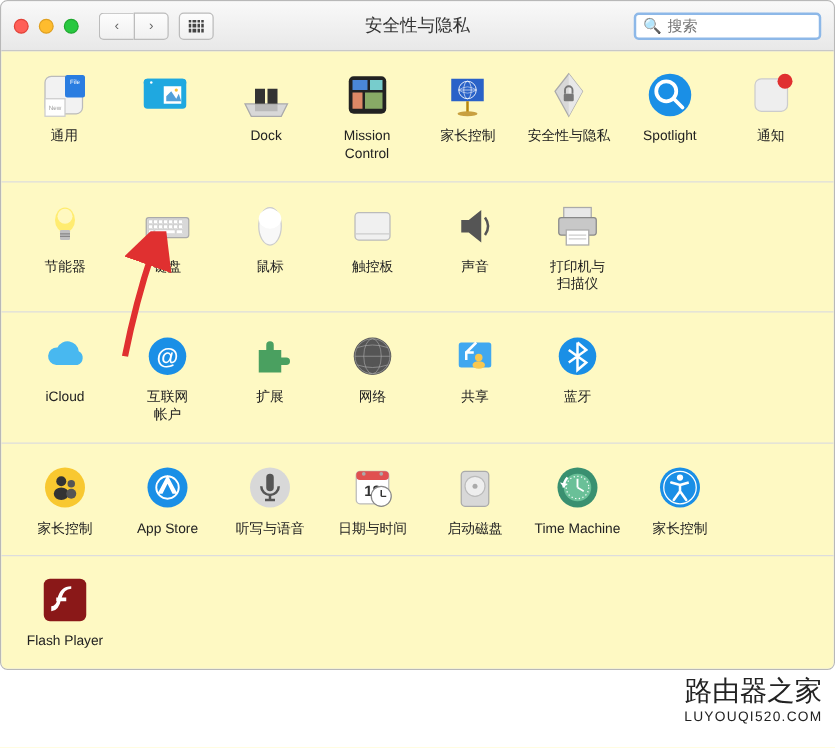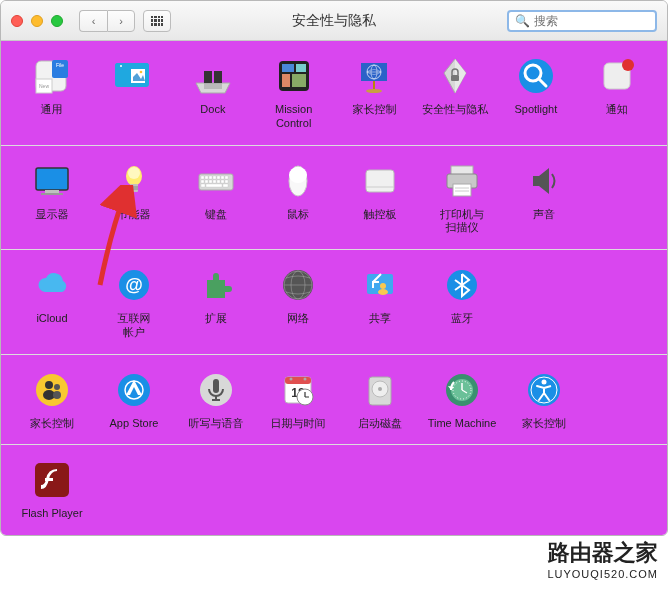--- a/index.html
+++ b/index.html
@@ -15,29 +15,29 @@
 .nb{width:28px;height:22px;background:linear-gradient(#fdfdfd,#f0f0f0);border:1px solid #bcbcbc;display:flex;align-items:center;justify-content:center;font-size:11px;color:#666}
 .nb:first-child{border-radius:4px 0 0 4px;border-right:none}
 .nb:nth-child(2){border-radius:0 4px 4px 0}
 .nb.grid{border-radius:4px;margin-left:8px}
 .grid-icon{width:12px;height:10px;display:grid;grid-template-columns:repeat(4,1fr);grid-template-rows:repeat(3,1fr);gap:1px}
 .grid-icon span{background:#444}
 .wtitle{position:absolute;left:50%;transform:translateX(-50%);font-size:14px;color:#333}
 .search{position:absolute;right:10px;width:150px;height:22px;background:#fff;border:2px solid #8db8e8;border-radius:4px;display:flex;align-items:center;padding:0 6px}
 .search .mag{color:#888;font-size:12px;margin-right:4px}
 .search input{border:none;outline:none;flex:1;font-size:12px;color:#888;background:transparent}
-.panel{background:#d946ef}
+.panel{background:#fef9c3}
 .row{display:flex;padding:14px 10px;border-bottom:1px solid #ddd}
 .row:last-child{border-bottom:none}
 .cell{width:82px;display:flex;flex-direction:column;align-items:center;cursor:pointer}
 .ic{width:42px;height:42px;display:flex;align-items:center;justify-content:center;position:relative}
 .lbl{font-size:11px;color:#222;text-align:center;margin-top:6px;line-height:1.25;white-space:pre-line}
 .arrow{position:absolute;left:90px;top:185px;pointer-events:none;z-index:5}
 .watermark{position:absolute;right:10px;bottom:18px;text-align:center;color:#222;font-family:"SimSun",serif}
-.watermark .t{font-size:22px;font-weight:bold}
+.watermark .t{font-size:22px;font-weight:normal}
 .watermark .u{font-size:11px;letter-spacing:1px}
 
 svg{display:block}
 </style>
 </head>
 <body>
 
 <div class="window">
   <div class="titlebar">
     <div class="traffic">
@@ -165,31 +165,20 @@
             <svg width="42" height="42">
               <rect x="8" y="8" width="26" height="26" rx="5" fill="#eee" stroke="#ccc"></rect>
               <circle cx="32" cy="10" r="6" fill="#e03030"></circle>
             </svg>
           </div>
           <div class="lbl">通知</div>
         </div>
     </div>
 
     <div class="row">
-      <div class="cell">
-          <div class="ic">
-            <svg width="42" height="42">
-              <rect x="5" y="8" width="32" height="22" rx="2" fill="#1a8fe6"></rect>
-              <rect x="5" y="8" width="32" height="22" rx="2" fill="none" stroke="#333" stroke-width="1.5"></rect>
-              <rect x="14" y="30" width="14" height="3" fill="#c0c0c0"></rect>
-              <rect x="10" y="33" width="22" height="2" fill="#999"></rect>
-            </svg>
-          </div>
-          <div class="lbl">显示器</div>
-        </div>
       <div class="cell">
           <div class="ic">
             <svg width="42" height="42">
               <ellipse cx="21" cy="16" rx="8" ry="10" fill="#ffec70"></ellipse>
               <ellipse cx="21" cy="13" rx="6" ry="6" fill="#fff8c0"></ellipse>
               <rect x="17" y="24" width="8" height="8" rx="1" fill="#c0c0c0"></rect>
               <line x1="17" y1="27" x2="25" y2="27" stroke="#888"></line>
               <line x1="17" y1="29" x2="25" y2="29" stroke="#888"></line>
             </svg>
           </div>
@@ -236,38 +225,38 @@
             <svg width="42" height="42">
               <rect x="7" y="10" width="28" height="22" rx="3" fill="#f0f0f0" stroke="#bbb"></rect>
               <line x1="7" y1="27" x2="35" y2="27" stroke="#ccc"></line>
             </svg>
           </div>
           <div class="lbl">触控板</div>
         </div>
       <div class="cell">
           <div class="ic">
             <svg width="42" height="42">
+              <path d="M10 16 L16 16 L26 8 L26 34 L16 26 L10 26 Z" fill="#555"></path>
+              <path d="M29 14 Q34 21 29 28" fill="none" stroke="#555" stroke-width="2"></path>
+            </svg>
+          </div>
+          <div class="lbl">声音</div>
+        </div>
+      <div class="cell">
+          <div class="ic">
+            <svg width="42" height="42">
               <rect x="10" y="6" width="22" height="10" fill="#e8e8e8" stroke="#aaa"></rect>
               <rect x="6" y="14" width="30" height="14" rx="2" fill="#c8c8c8" stroke="#888"></rect>
               <rect x="12" y="24" width="18" height="12" fill="#fff" stroke="#aaa"></rect>
               <line x1="14" y1="28" x2="28" y2="28" stroke="#ccc"></line>
               <line x1="14" y1="31" x2="28" y2="31" stroke="#ccc"></line>
             </svg>
           </div>
           <div class="lbl">打印机与
 扫描仪</div>
-        </div>
-      <div class="cell">
-          <div class="ic">
-            <svg width="42" height="42">
-              <path d="M10 16 L16 16 L26 8 L26 34 L16 26 L10 26 Z" fill="#555"></path>
-              <path d="M29 14 Q34 21 29 28" fill="none" stroke="#555" stroke-width="2"></path>
-            </svg>
-          </div>
-          <div class="lbl">声音</div>
         </div>
     </div>
 
     <div class="row">
       <div class="cell">
           <div class="ic">
             <svg width="42" height="42">
               <path d="M14 28 a7 7 0 0 1 1-14 a9 9 0 0 1 17 3 a6 6 0 0 1 -1 11 Z" fill="#48b8f0"></path>
             </svg>
           </div>

